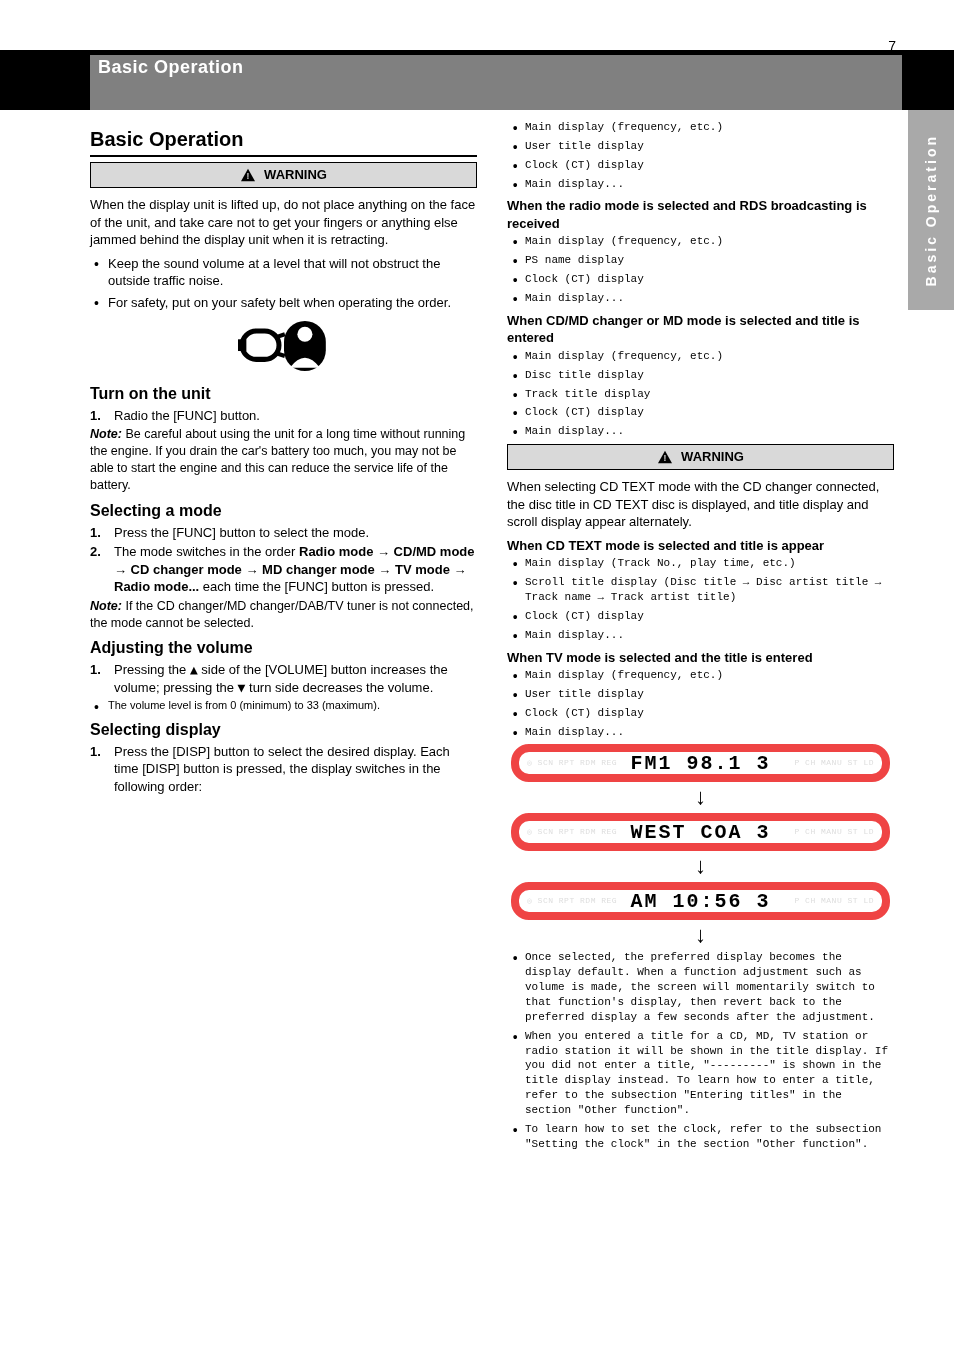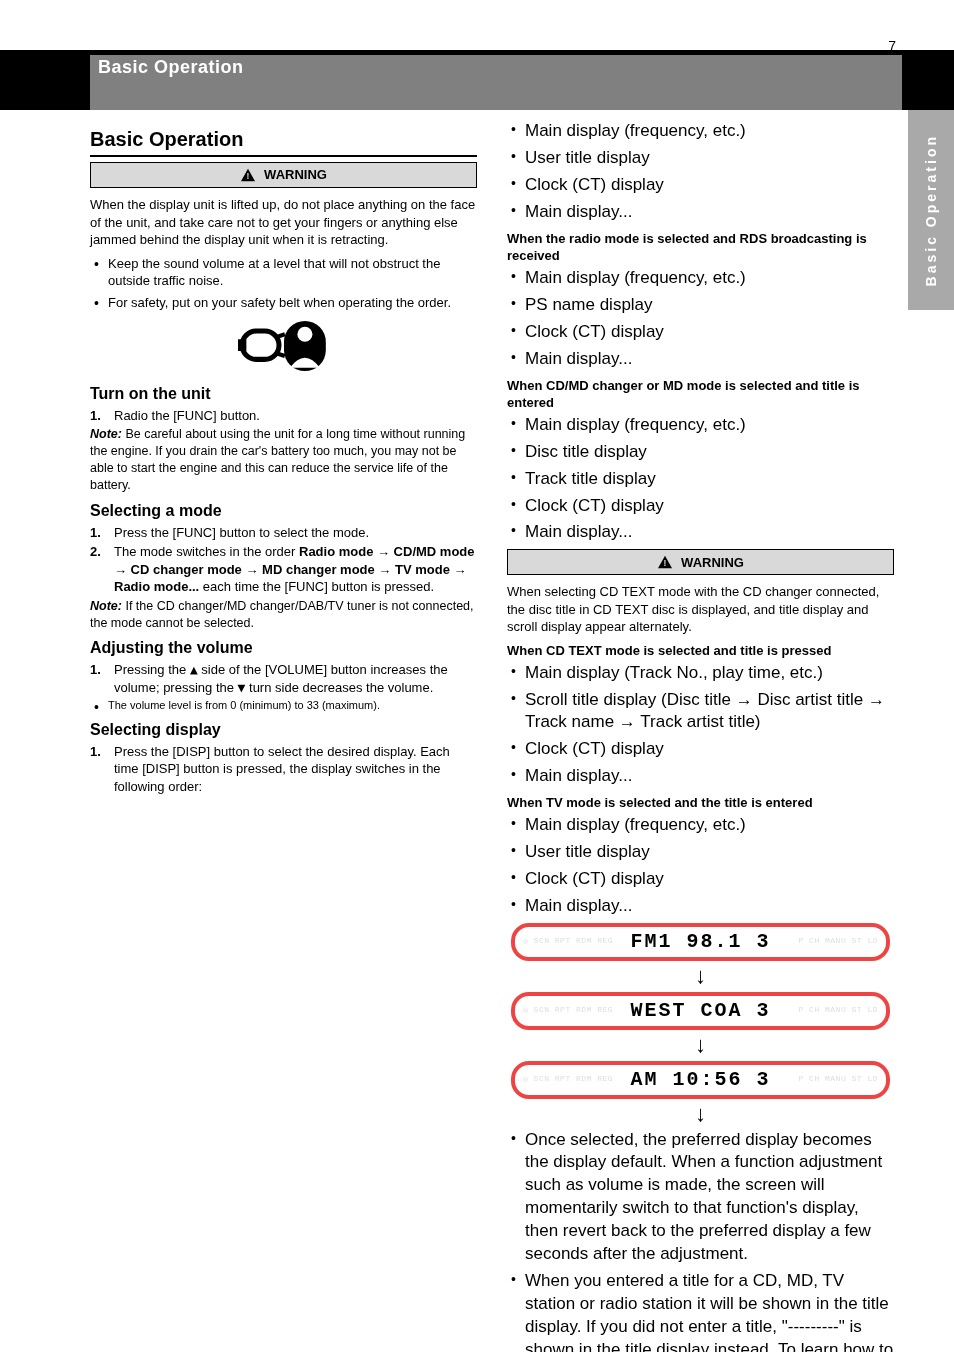--- a/index.html
+++ b/index.html
@@ -148,21 +148,21 @@
     line-height: 1.35;
   }
   .step .num { font-weight: bold; min-width: 18px; }
   .note {
     margin-top: 2px;
     font-size: 12.5px;
   }
   .note .label { font-weight: bold; font-style: italic; }
   .mt-small { margin-top: 4px; }
   .lcd {
-    border: 4px solid #ef4444;
+    border: 8px solid #ef4444;
     border-radius: 18px;
     height: 38px;
     margin: 5px 4px 0;
     display: flex;
     align-items: center;
     padding: 0 10px;
     background: #fff;
     position: relative;
     overflow: hidden;
   }
@@ -184,21 +184,21 @@
     font-size: 20px;
     letter-spacing: 2px;
     z-index: 1;
   }
   .arrow-down {
     text-align: center;
     font-size: 22px;
     line-height: 1;
     margin: 4px 0 0;
   }
-  .tight-list li { font-size: 17px; }
+  .tight-list li { font-size: 11px; font-family: Liberation Mono, monospace; }
   .pgnum {
     position: absolute;
     bottom: 24px;
     right: 58px;
     font-size: 14px;
   }
   .colright { padding-right: 8px; }
 </style>
 </head>
 <body>
@@ -327,21 +327,21 @@
         <span class="warn-tri">
           <svg viewBox="0 0 20 18">
               <polygon points="10,1 19,17 1,17" fill="#000"></polygon>
               <text x="10" y="14" text-anchor="middle" fill="#d9d9d9" font-size="11" font-weight="bold">!</text>
             </svg>
         </span>
         <span>WARNING</span>
       </div>
       <p>When selecting CD TEXT mode with the CD changer connected, the disc title in CD TEXT disc is displayed, and title display and scroll display appear alternately.</p>
 
-      <h4 class="mini">When CD TEXT mode is selected and title is pressed</h4>
+      <h4 class="mini">When CD TEXT mode is selected and title is appear</h4>
       <ul class="bullets tight-list">
         <li>Main display (Track No., play time, etc.)</li>
         <li>Scroll title display (Disc title → Disc artist title → Track name → Track artist title)</li>
         <li>Clock (CT) display</li>
         <li>Main display...</li>
       </ul>
 
       <h4 class="mini">When TV mode is selected and the title is entered</h4>
       <ul class="bullets tight-list">
         <li>Main display (frequency, etc.)</li>

